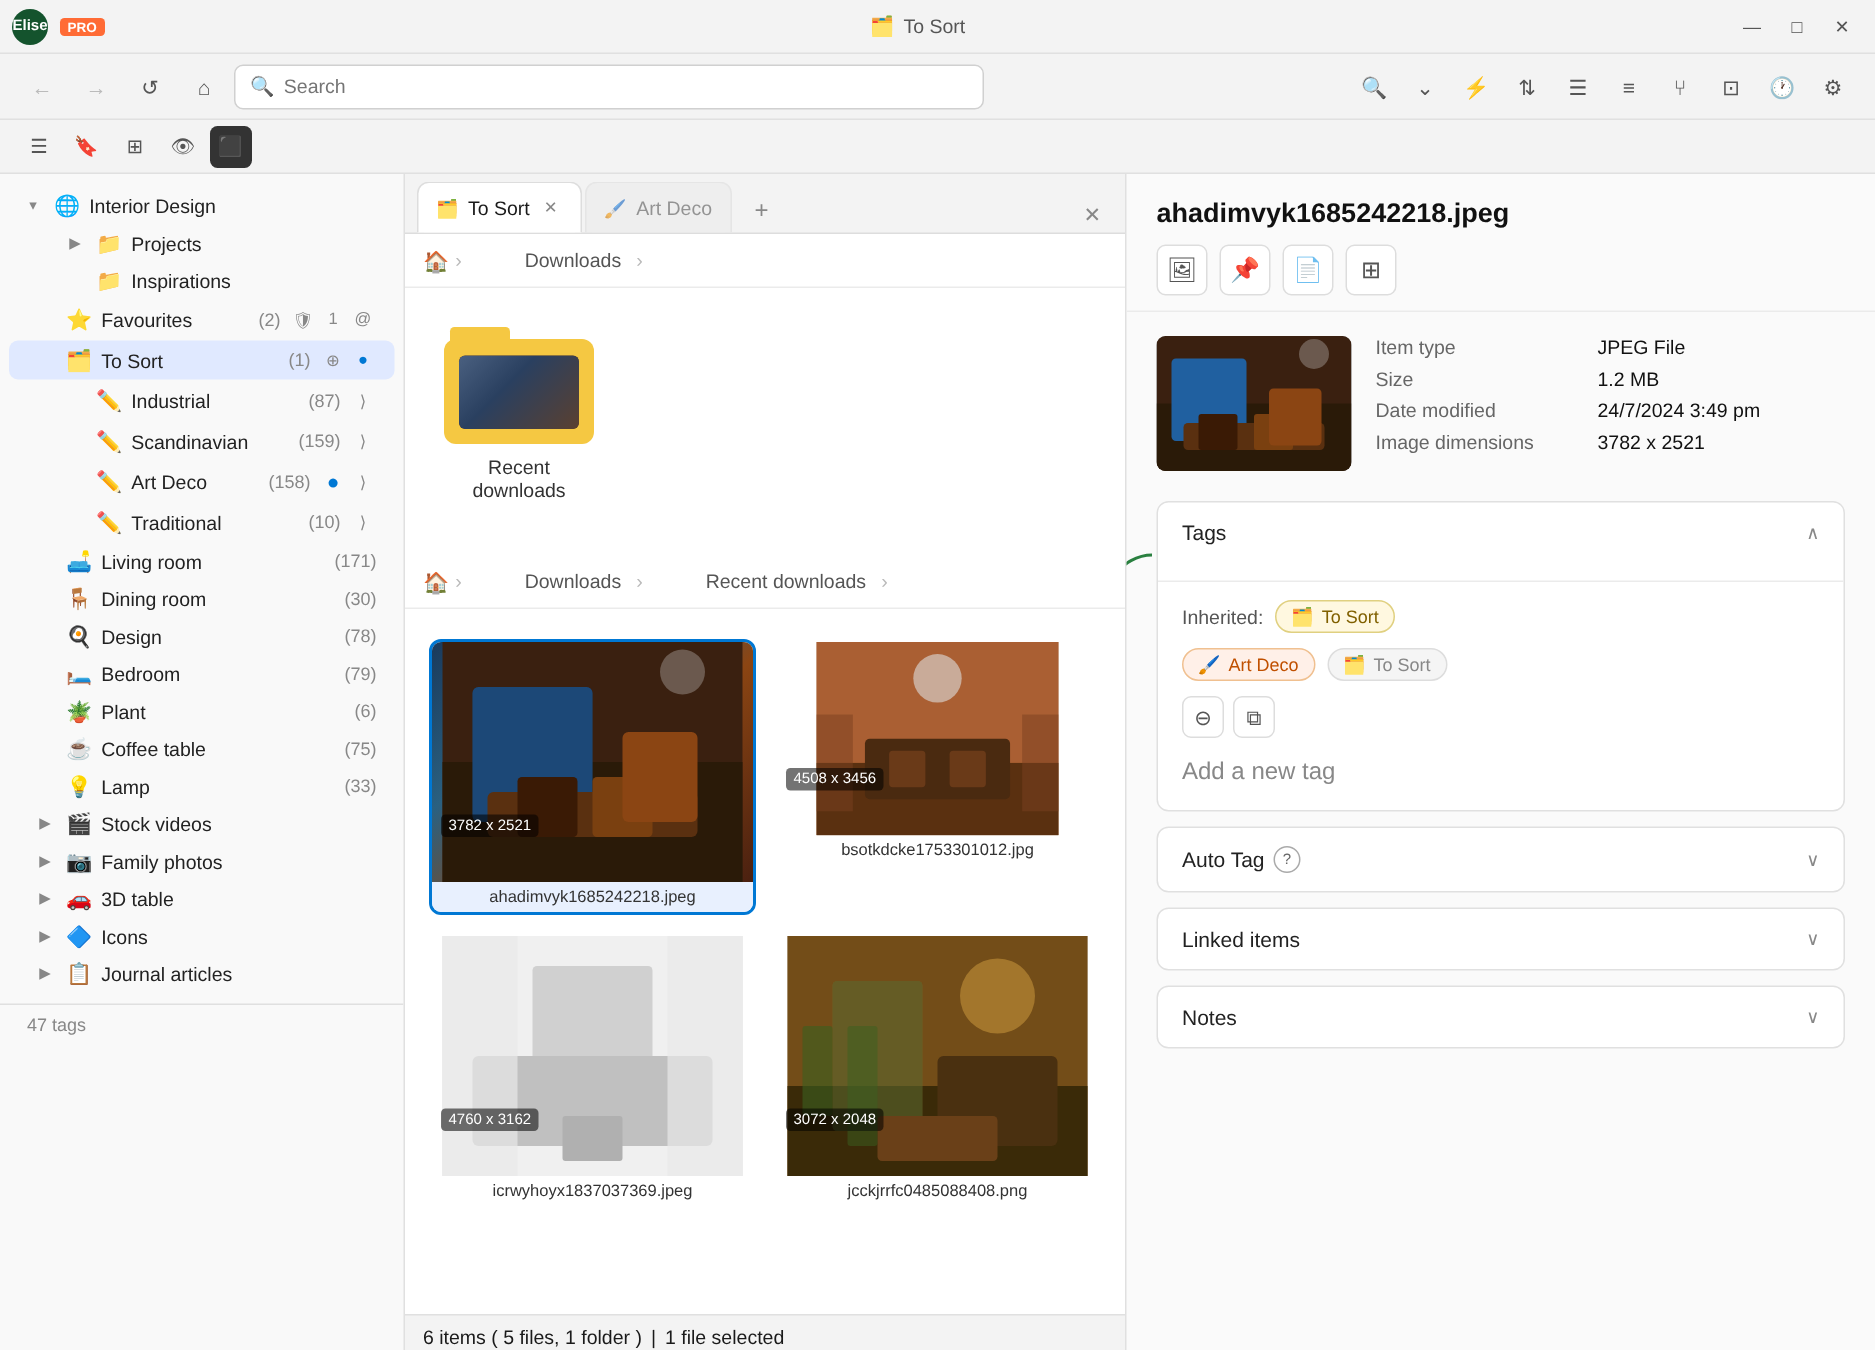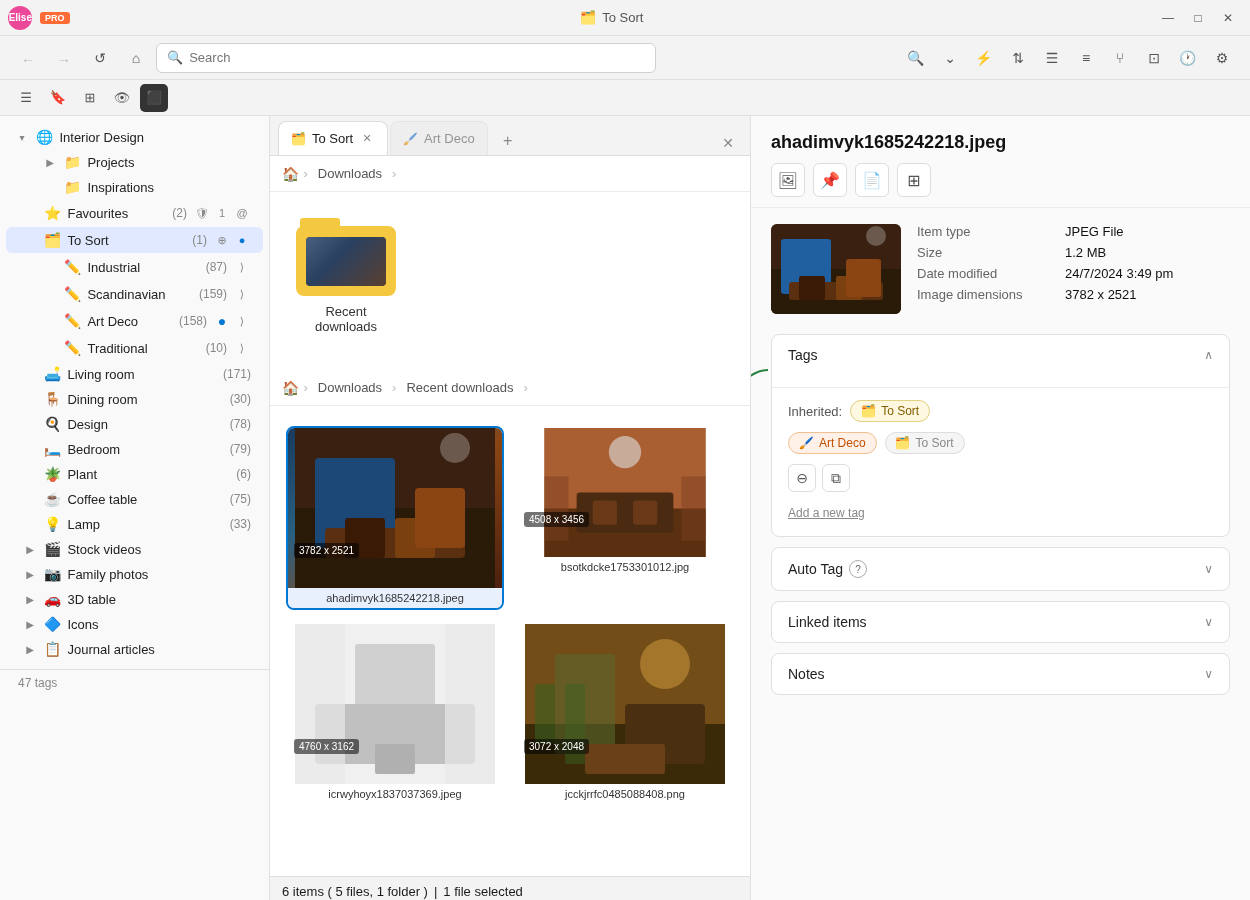--- a/index.html
+++ b/index.html
@@ -1,21 +1,21 @@
 <!DOCTYPE html>
 <html><head>
   <meta charset="utf-8">
   <style>
     * { box-sizing: border-box; margin: 0; padding: 0; }
     body { font-family: -apple-system, BlinkMacSystemFont, 'Segoe UI', sans-serif; background: #f3f3f3; width: 1250px; height: 900px; overflow: hidden; font-size: 13px; color: #1a1a1a; }
 
     
     .titlebar { height: 36px; background: #f3f3f3; display: flex; align-items: center; padding: 0 8px; border-bottom: 1px solid #e0e0e0; }
     .titlebar-left { display: flex; align-items: center; gap: 8px; }
-    .avatar { width: 24px; height: 24px; border-radius: 50%; background: #ec4899; display: flex; align-items: center; justify-content: flex-end; font-size: 11px; color: white; font-weight: 600; }
+    .avatar { width: 24px; height: 24px; border-radius: 50%; background: #14532d; display: flex; align-items: center; justify-content: center; font-size: 11px; color: white; font-weight: 600; }
     .pro-badge { background: #ff6b35; color: white; font-size: 9px; font-weight: 700; padding: 1px 5px; border-radius: 3px; }
     .titlebar-center { flex: 1; display: flex; align-items: center; justify-content: center; gap: 6px; font-size: 13px; color: #555; }
     .titlebar-right { display: flex; align-items: center; gap: 2px; }
     .win-btn { width: 28px; height: 28px; border: none; background: transparent; cursor: pointer; display: flex; align-items: center; justify-content: center; font-size: 12px; color: #555; border-radius: 4px; }
 
     
     .toolbar { height: 44px; background: #f3f3f3; display: flex; align-items: center; padding: 0 12px; gap: 4px; border-bottom: 1px solid #e0e0e0; }
     .tb-btn { width: 32px; height: 32px; border: none; background: transparent; cursor: pointer; display: flex; align-items: center; justify-content: center; font-size: 14px; color: #555; border-radius: 6px; }
     .tb-btn.disabled { color: #bbb; cursor: default; }
     .search-box { flex: 1; max-width: 500px; height: 30px; background: white; border: 1px solid #d0d0d0; border-radius: 6px; display: flex; align-items: center; padding: 0 10px; gap: 6px; color: #888; }
@@ -50,21 +50,21 @@
     .tabs-bar { height: 40px; background: #f3f3f3; display: flex; align-items: flex-end; border-bottom: 1px solid #ddd; padding: 0 8px; gap: 2px; }
     .tab { height: 34px; padding: 0 12px; display: flex; align-items: center; gap: 6px; border-radius: 8px 8px 0 0; cursor: pointer; font-size: 13px; background: #ebebeb; color: #555; border: 1px solid #ddd; border-bottom: none; }
     .tab.active { background: white; color: #1a1a1a; }
     .tab-icon { font-size: 12px; }
     .tab-close { width: 16px; height: 16px; display: flex; align-items: center; justify-content: center; border-radius: 3px; font-size: 11px; color: #888; }
     .tab-inactive { opacity: 0.6; }
 
     
     .breadcrumb { height: 36px; background: white; display: flex; align-items: center; padding: 0 12px; gap: 4px; border-bottom: 1px solid #ebebeb; font-size: 13px; color: #555; }
     .breadcrumb-sep { color: #bbb; }
-    .breadcrumb-item { cursor: pointer; padding: 2px 6px; border-radius: 4px; }
+    .breadcrumb-item { cursor: pointer; padding: 2px 6px; border-radius: 4px; margin-left: 32px; }
     .bc-icon { font-size: 14px; }
 
     
     .file-grid { flex: 1; overflow-y: auto; padding: 16px; display: flex; flex-direction: column; gap: 20px; }
     .recent-downloads-folder { display: flex; flex-direction: column; align-items: center; gap: 8px; width: 120px; cursor: pointer; padding: 8px; border-radius: 8px; }
     .folder-label { font-size: 13px; color: #333; text-align: center; }
     .image-grid { display: grid; grid-template-columns: 1fr 1fr; gap: 12px; }
     .image-card { border-radius: 8px; overflow: hidden; cursor: pointer; position: relative; border: 2px solid transparent; }
     .image-card.selected { border-color: #0078d4; background: #e8f0fe; }
     .image-dim-badge { position: absolute; bottom: 30px; left: 6px; background: rgba(0,0,0,0.55); color: white; font-size: 10px; padding: 2px 5px; border-radius: 3px; }
@@ -88,21 +88,21 @@
     .rp-section-header { padding: 12px 16px; display: flex; align-items: center; justify-content: space-between; cursor: pointer; font-size: 14px; font-weight: 500; color: #222; }
     .rp-section-body { padding: 12px 16px; border-top: 1px solid #ebebeb; margin-top: 12px; }
     .inherited-row { display: flex; align-items: center; gap: 8px; margin-bottom: 10px; font-size: 13px; color: #555; }
     .tag-chip { display: inline-flex; align-items: center; gap: 5px; padding: 3px 10px; border-radius: 20px; font-size: 12px; font-weight: 500; cursor: pointer; }
     .tag-chip.art-deco { background: #fff0e8; color: #c05000; border: 1px solid #f0c090; }
     .tag-chip.to-sort { background: #fff8e0; color: #806000; border: 1px solid #e0d080; }
     .tag-chip.to-sort-gray { background: #f5f5f5; color: #888; border: 1px solid #ddd; }
     .tags-row { display: flex; gap: 8px; align-items: center; margin-bottom: 10px; flex-wrap: wrap; }
     .tag-actions { display: flex; gap: 6px; margin-bottom: 10px; }
     .tag-action-btn { width: 28px; height: 28px; border: 1px solid #ddd; background: white; border-radius: 6px; display: flex; align-items: center; justify-content: center; cursor: pointer; font-size: 14px; color: #555; }
-    .add-tag-input { color: #888; font-size: 12px; cursor: pointer; padding: 4px 0; text-decoration: underline; }
+    .add-tag-input { color: #888; font-size: 16px; cursor: pointer; padding: 4px 0; }
     .section-chevron { color: #888; font-size: 12px; }
     .auto-tag-row { display: flex; align-items: center; gap: 6px; }
     .help-icon { width: 18px; height: 18px; border-radius: 50%; border: 1px solid #aaa; display: flex; align-items: center; justify-content: center; font-size: 10px; color: #666; }
 
     .tab-add { width: 28px; height: 28px; display: flex; align-items: center; justify-content: center; font-size: 16px; color: #888; cursor: pointer; margin-left: 4px; }
   </style>
 </head>
 <body>
 
 <div class="titlebar">

